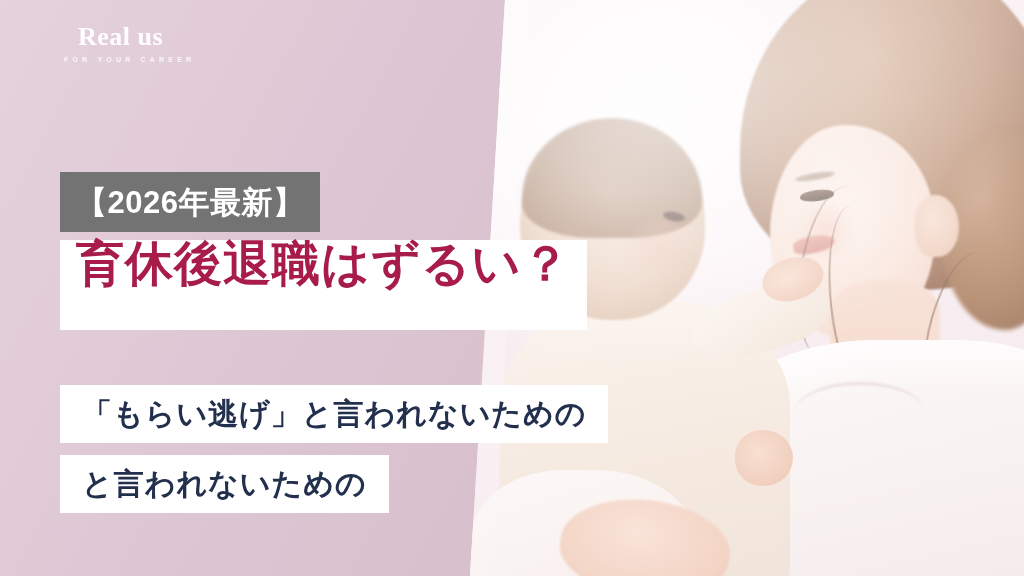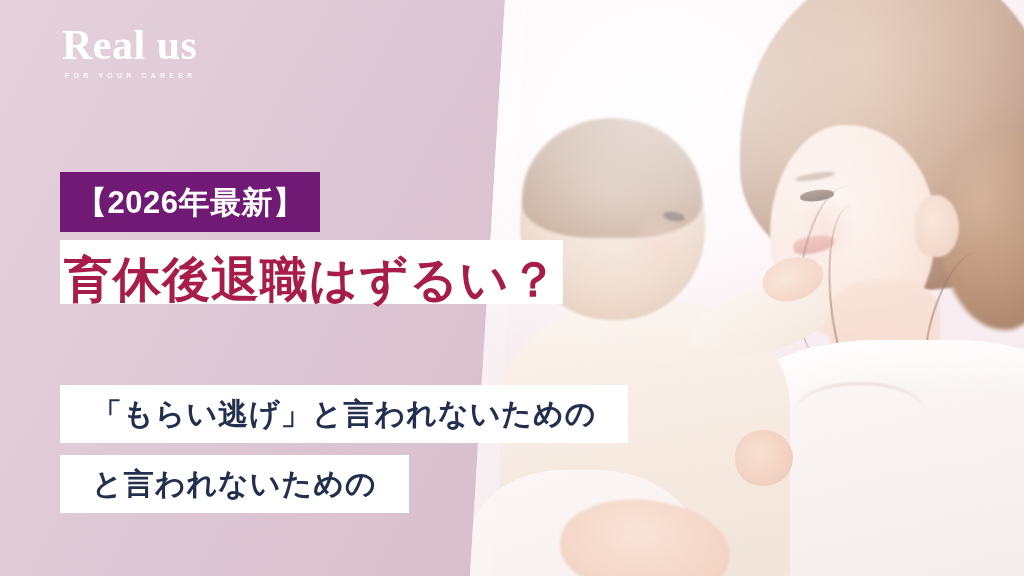--- a/index.html
+++ b/index.html
@@ -271,85 +271,86 @@
   
   .logo {
     position: absolute;
     left: 62px;
     top: 24px;
     color: #ffffff;
     user-select: none;
   }
   .logo-word {
     font-family: "Liberation Serif", "DejaVu Serif", serif;
-    font-size: 42px;
+    font-size: 26px;
     font-weight: 700;
     letter-spacing: 0.5px;
     line-height: 1;
     color: #ffffff;
+    margin-left: 16px;
   }
   .logo-tag {
     margin-top: 6px;
     font-size: 7px;
     letter-spacing: 4.2px;
     color: rgba(255,255,255,0.82);
     font-weight: 600;
     text-align: center;
     padding-left: 2px;
   }
 
   
   .badge {
     position: absolute;
     left: 60px;
     top: 172px;
     height: 60px;
-    background: #701a75;
+    background: #737373;
     display: flex;
     align-items: center;
     padding: 0 16px;
     box-sizing: border-box;
   }
   .badge-text {
     color: #ffffff;
     font-size: 31px;
     font-weight: 700;
     letter-spacing: 0.5px;
     line-height: 1;
     white-space: nowrap;
   }
 
   .headline-box {
     position: absolute;
     left: 60px;
     top: 240px;
-    height: 64px;
+    height: 90px;
     background: #ffffff;
     display: flex;
-    align-items: flex-end;
-    padding: 0 4px;
+    align-items: flex-start;
+    padding: 0 16px;
     box-sizing: border-box;
   }
   .headline-text {
     color: #a81c49;
     font-size: 48px;
     font-weight: 700;
     letter-spacing: 1px;
     line-height: 1;
     white-space: nowrap;
   }
 
   .sub-box {
     position: absolute;
     left: 60px;
     background: #ffffff;
     height: 58px;
     display: flex;
     align-items: center;
-    padding: 0 32px;
+    padding: 0 22px;
     box-sizing: border-box;
   }
   .sub-box.one { top: 385px; }
   .sub-box.two { top: 455px; }
   .sub-text {
     color: #22304e;
     font-size: 30px;
     font-weight: 700;
     letter-spacing: 1px;
     line-height: 1;

